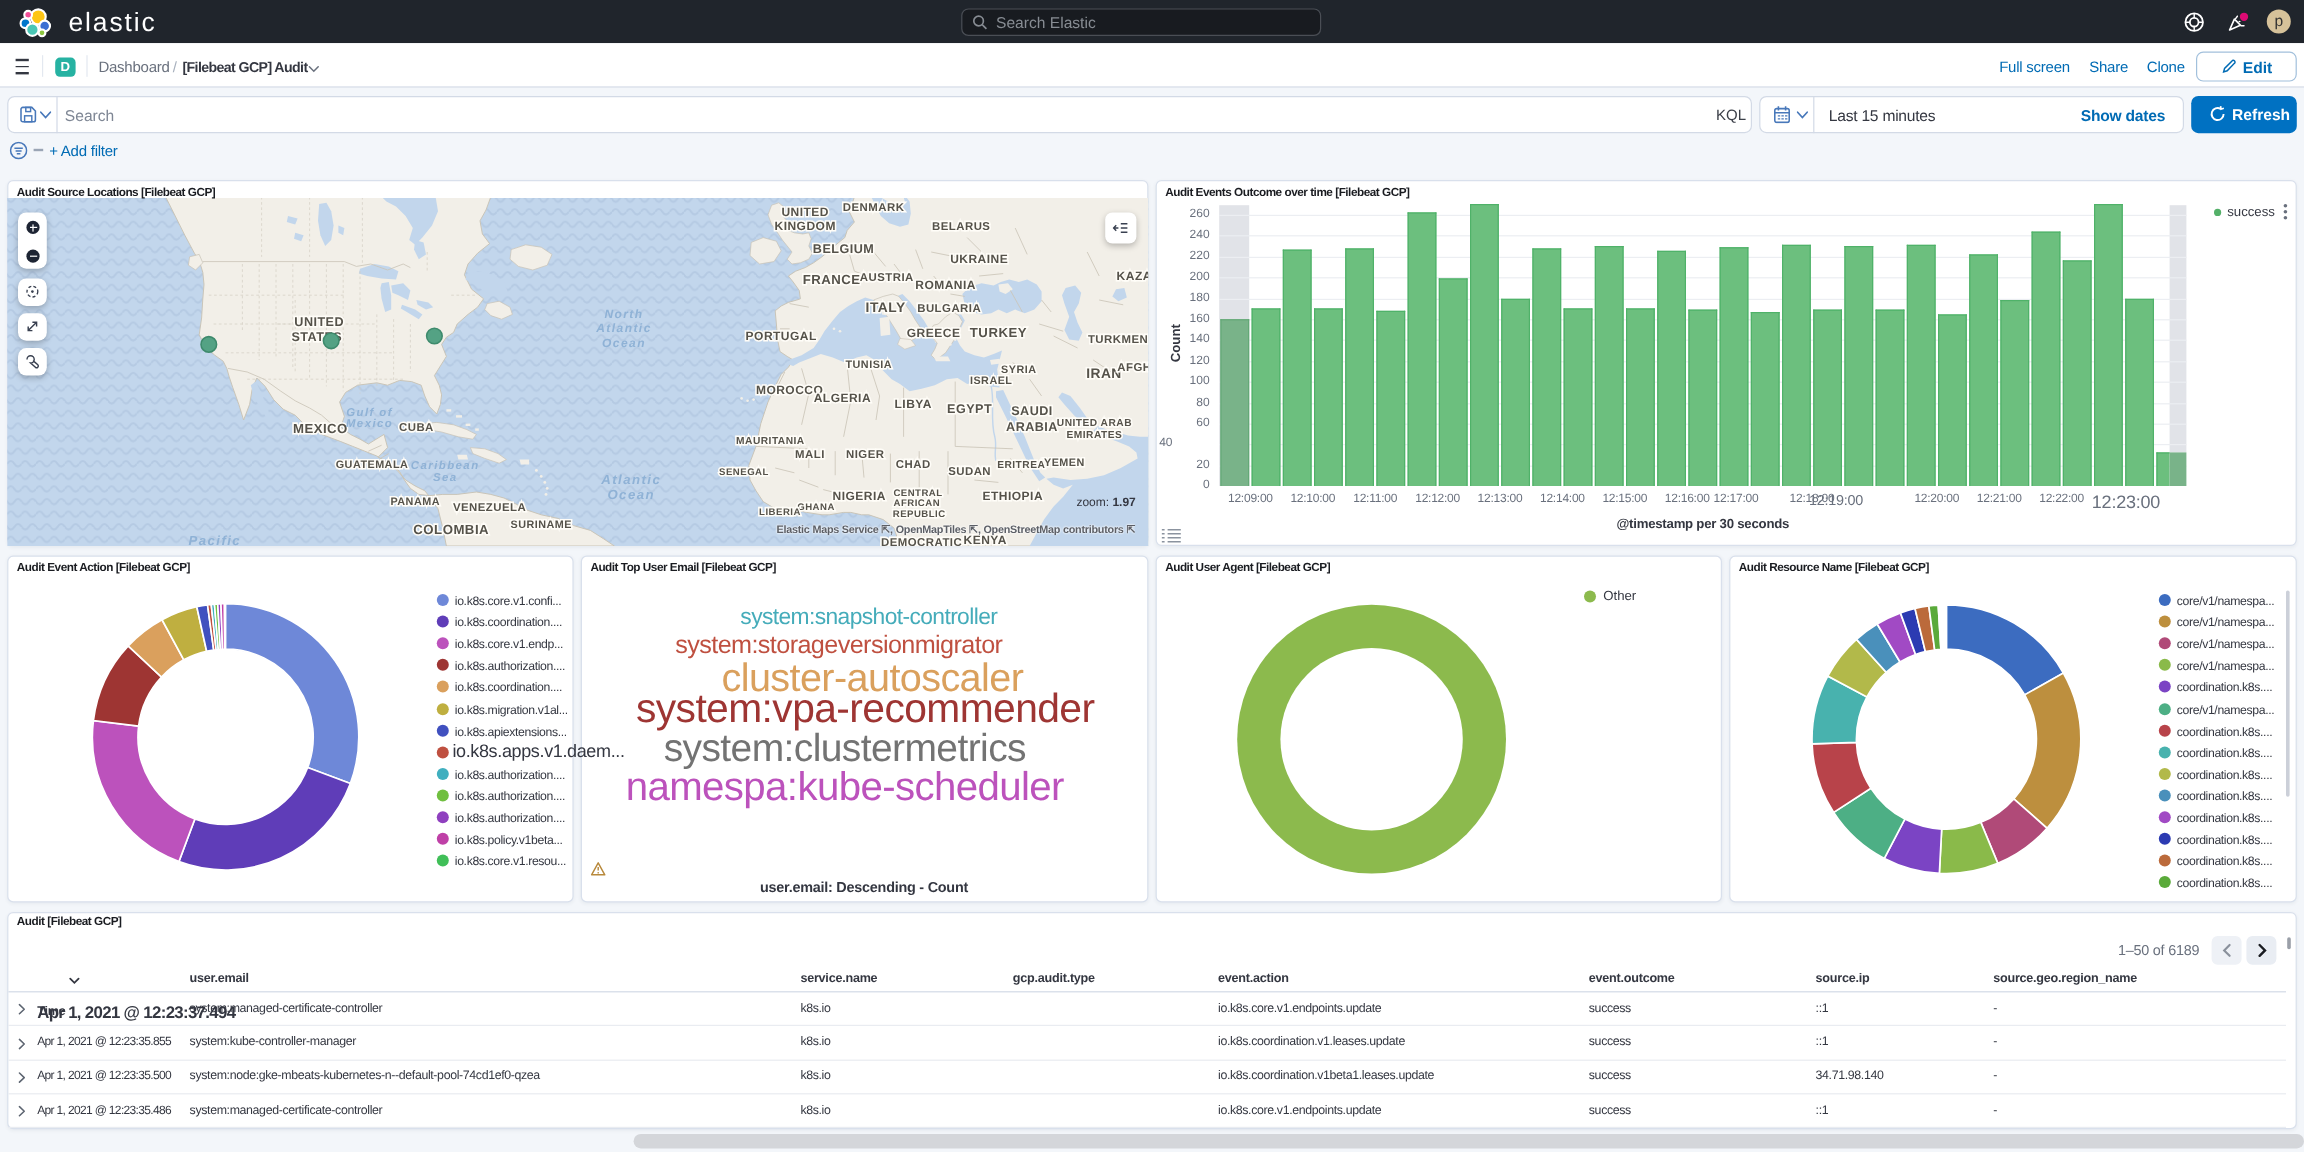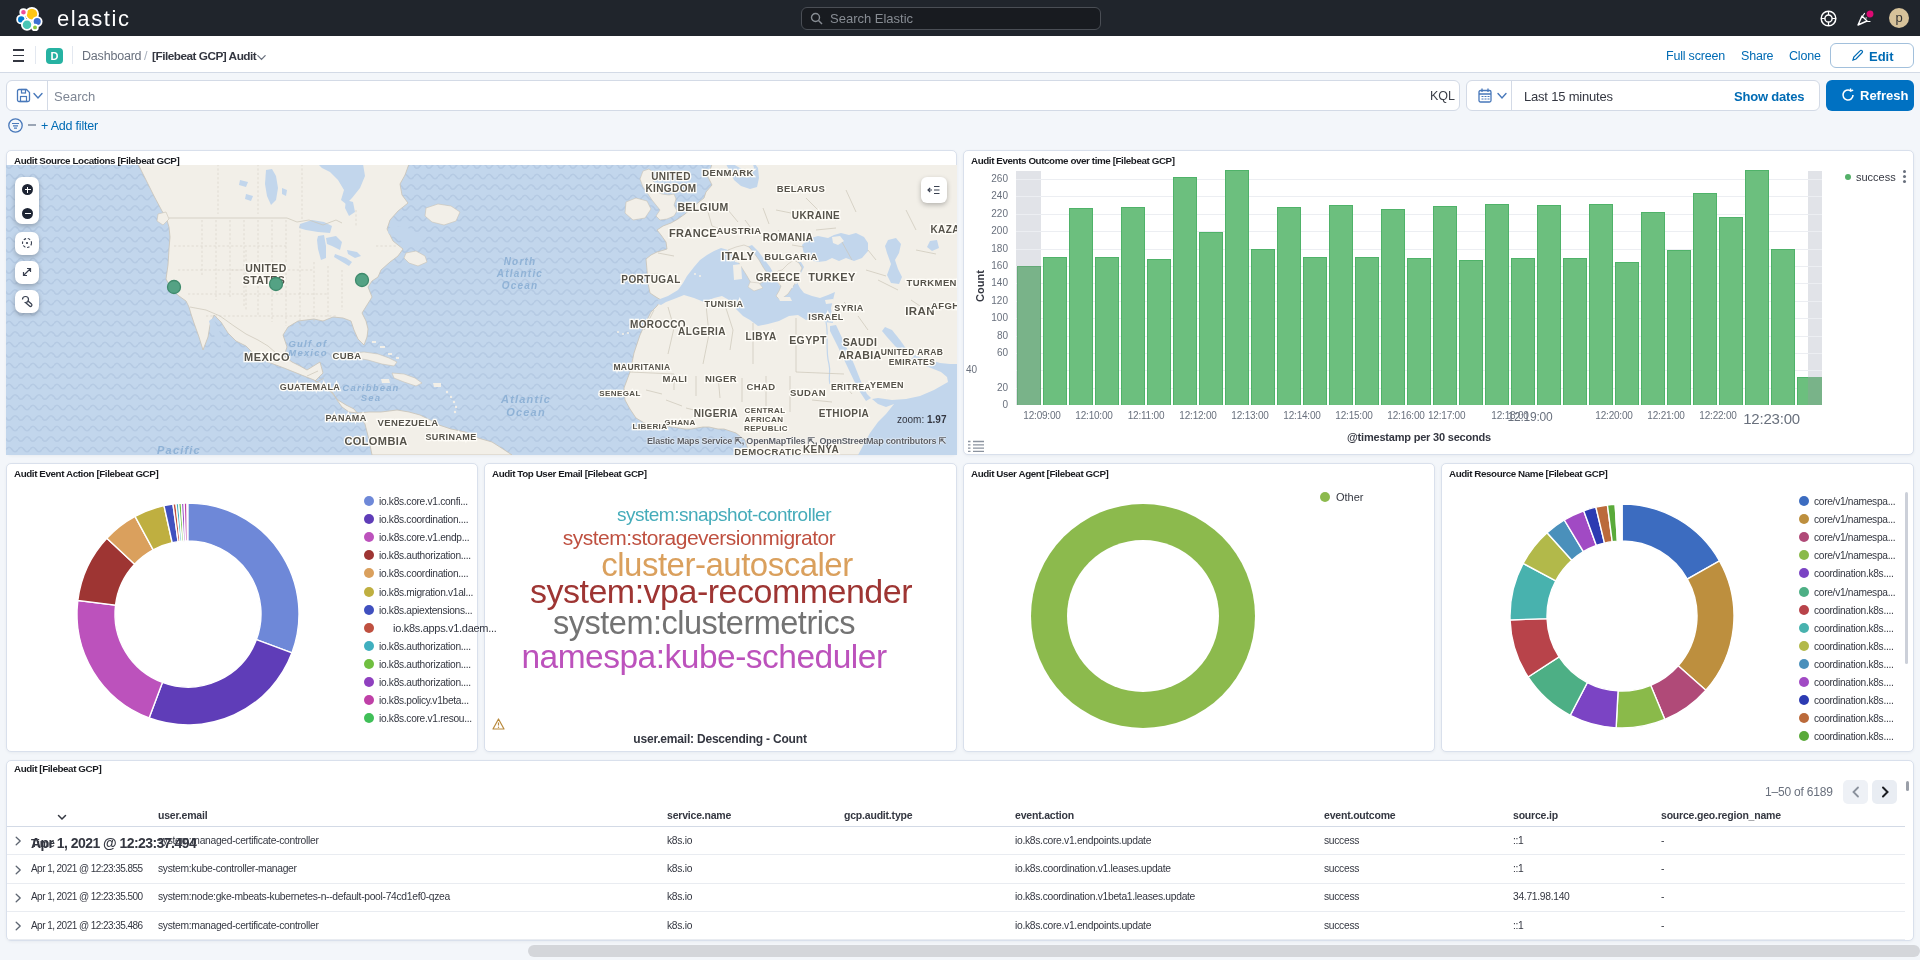--- a/index.html
+++ b/index.html
@@ -450,21 +450,21 @@
     <path d="M111.42,6.20 A111,111 0 0 1 114.13,6.07 L115.45,44.04 A73,73 0 0 0 113.67,44.13 Z" fill="#8f40bf" stroke="#fff" stroke-width="1.4"></path>
     <path d="M114.13,6.07 A111,111 0 0 1 116.84,6.01 L117.24,44.00 A73,73 0 0 0 115.45,44.04 Z" fill="#bf40a7" stroke="#fff" stroke-width="1.4"></path>
   </svg>
 <div style="position:absolute;left:364px;top:491px;white-space:nowrap;"><span style="display:inline-block;width:10px;height:10px;border-radius:50%;background:#6e88d8;vertical-align:-1px;"></span><span style="font-size:10.2px;color:#343741;margin-left:5px;letter-spacing:-0.3px;">io.k8s.core.v1.confi...</span></div>
 <div style="position:absolute;left:364px;top:509px;white-space:nowrap;"><span style="display:inline-block;width:10px;height:10px;border-radius:50%;background:#5f3db8;vertical-align:-1px;"></span><span style="font-size:10.2px;color:#343741;margin-left:5px;letter-spacing:-0.3px;">io.k8s.coordination....</span></div>
 <div style="position:absolute;left:364px;top:527px;white-space:nowrap;"><span style="display:inline-block;width:10px;height:10px;border-radius:50%;background:#bc52bc;vertical-align:-1px;"></span><span style="font-size:10.2px;color:#343741;margin-left:5px;letter-spacing:-0.3px;">io.k8s.core.v1.endp...</span></div>
 <div style="position:absolute;left:364px;top:545px;white-space:nowrap;"><span style="display:inline-block;width:10px;height:10px;border-radius:50%;background:#9e3533;vertical-align:-1px;"></span><span style="font-size:10.2px;color:#343741;margin-left:5px;letter-spacing:-0.3px;">io.k8s.authorization....</span></div>
 <div style="position:absolute;left:364px;top:563px;white-space:nowrap;"><span style="display:inline-block;width:10px;height:10px;border-radius:50%;background:#daa05d;vertical-align:-1px;"></span><span style="font-size:10.2px;color:#343741;margin-left:5px;letter-spacing:-0.3px;">io.k8s.coordination....</span></div>
 <div style="position:absolute;left:364px;top:582px;white-space:nowrap;"><span style="display:inline-block;width:10px;height:10px;border-radius:50%;background:#bfaf40;vertical-align:-1px;"></span><span style="font-size:10.2px;color:#343741;margin-left:5px;letter-spacing:-0.3px;">io.k8s.migration.v1al...</span></div>
 <div style="position:absolute;left:364px;top:600px;white-space:nowrap;"><span style="display:inline-block;width:10px;height:10px;border-radius:50%;background:#4050bf;vertical-align:-1px;"></span><span style="font-size:10.2px;color:#343741;margin-left:5px;letter-spacing:-0.3px;">io.k8s.apiextensions...</span></div>
-<div style="position:absolute;left:364px;top:618px;white-space:nowrap;"><span style="display:inline-block;width:10px;height:10px;border-radius:50%;background:#bf5040;vertical-align:-1px;"></span><span style="font-size:11px;color:#343741;margin-left:19px;letter-spacing:-0.3px;">io.k8s.apps.v1.daem...</span></div>
+<div style="position:absolute;left:364px;top:618px;white-space:nowrap;"><span style="display:inline-block;width:10px;height:10px;border-radius:50%;background:#bf5040;vertical-align:-1px;"></span><span style="font-size:15px;color:#343741;margin-left:3px;letter-spacing:-0.3px;">io.k8s.apps.v1.daem...</span></div>
 <div style="position:absolute;left:364px;top:636px;white-space:nowrap;"><span style="display:inline-block;width:10px;height:10px;border-radius:50%;background:#40afbf;vertical-align:-1px;"></span><span style="font-size:10.2px;color:#343741;margin-left:5px;letter-spacing:-0.3px;">io.k8s.authorization....</span></div>
 <div style="position:absolute;left:364px;top:654px;white-space:nowrap;"><span style="display:inline-block;width:10px;height:10px;border-radius:50%;background:#70bf40;vertical-align:-1px;"></span><span style="font-size:10.2px;color:#343741;margin-left:5px;letter-spacing:-0.3px;">io.k8s.authorization....</span></div>
 <div style="position:absolute;left:364px;top:672px;white-space:nowrap;"><span style="display:inline-block;width:10px;height:10px;border-radius:50%;background:#8f40bf;vertical-align:-1px;"></span><span style="font-size:10.2px;color:#343741;margin-left:5px;letter-spacing:-0.3px;">io.k8s.authorization....</span></div>
 <div style="position:absolute;left:364px;top:690px;white-space:nowrap;"><span style="display:inline-block;width:10px;height:10px;border-radius:50%;background:#bf40a7;vertical-align:-1px;"></span><span style="font-size:10.2px;color:#343741;margin-left:5px;letter-spacing:-0.3px;">io.k8s.policy.v1beta...</span></div>
 <div style="position:absolute;left:364px;top:708px;white-space:nowrap;"><span style="display:inline-block;width:10px;height:10px;border-radius:50%;background:#40bf58;vertical-align:-1px;"></span><span style="font-size:10.2px;color:#343741;margin-left:5px;letter-spacing:-0.3px;">io.k8s.core.v1.resou...</span></div>
 
 <div class="ptitle" style="left:492px;top:468px;">Audit Top User Email [Filebeat GCP]</div>
 <div style="position:absolute;left:494px;top:504px;width:460px;text-align:center;font-size:19px;color:#45acba;white-space:nowrap;letter-spacing:-0.5px;">system:snapshot-controller</div>
 <div style="position:absolute;left:469px;top:526px;width:460px;text-align:center;font-size:21px;color:#bf5040;white-space:nowrap;letter-spacing:-0.5px;">system:storageversionmigrator</div>
 <div style="position:absolute;left:497px;top:546px;width:460px;text-align:center;font-size:33px;color:#daa05d;white-space:nowrap;letter-spacing:-0.5px;">cluster-autoscaler</div>

